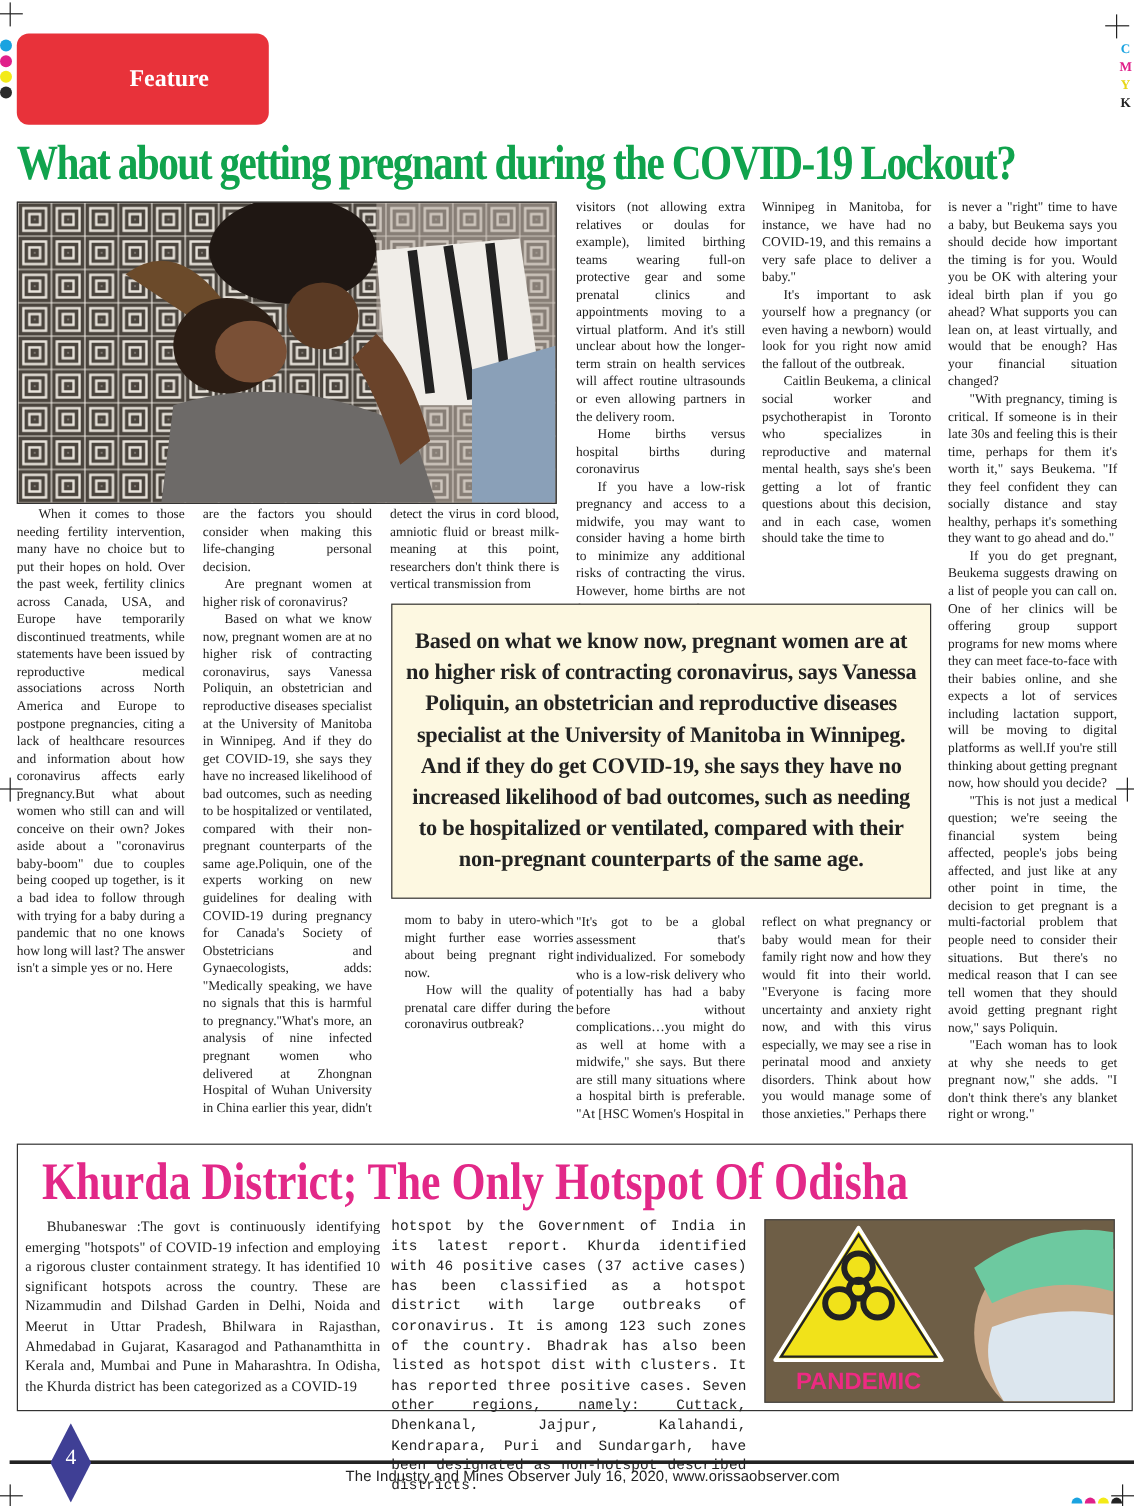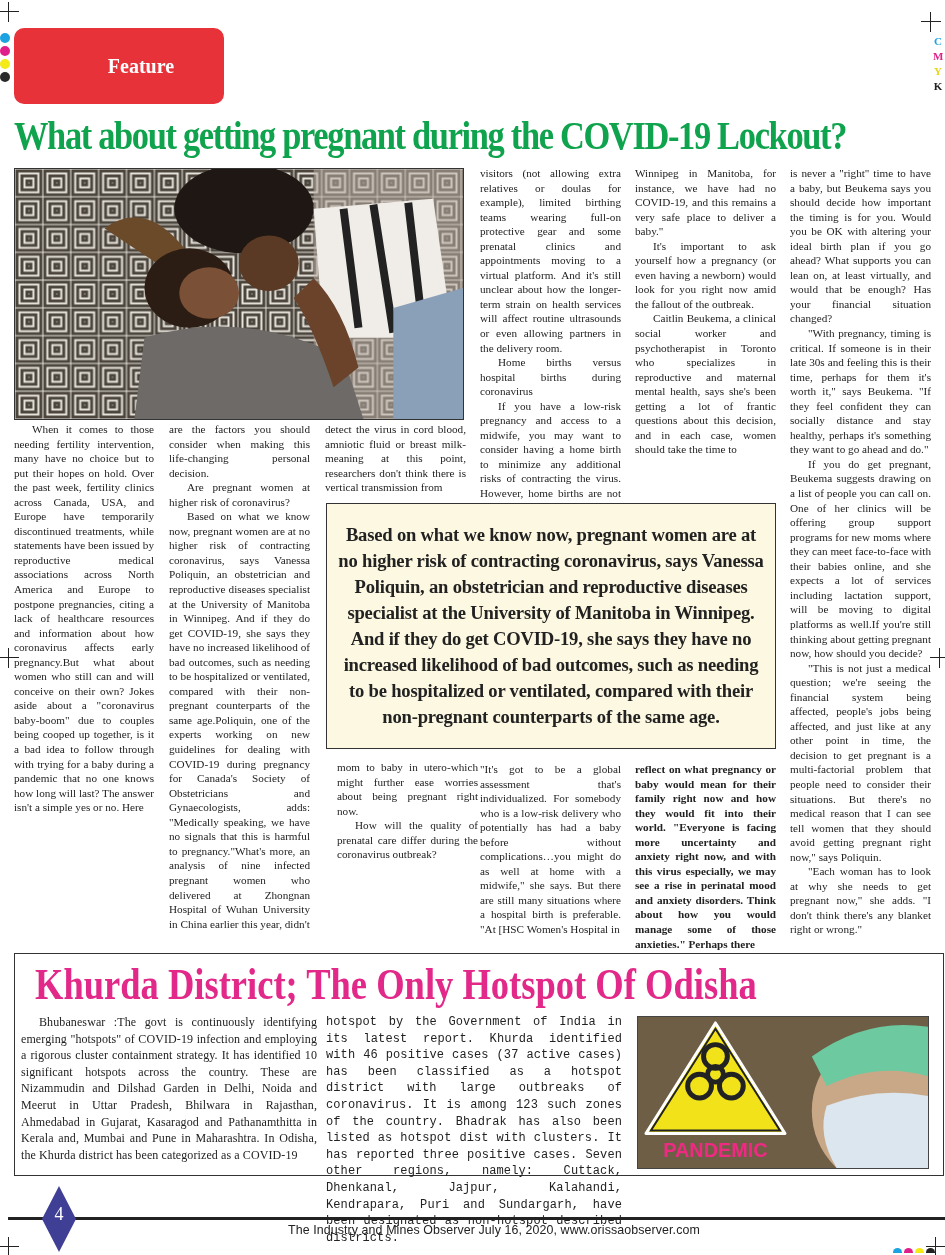--- a/index.html
+++ b/index.html
@@ -122,21 +122,21 @@
   <p>If you have a low-risk pregnancy and access to a midwife, you may want to consider having a home birth to minimize any additional risks of contracting the virus. However, home births are not for everyone, notes Poliquin.</p>
 </div>
 <div class="col" style="left:480px;top:762px;width:141px;">
   <p class="noindent">"It's got to be a global assessment that's individualized. For somebody who is a low-risk delivery who potentially has had a baby before without complications…you might do as well at home with a midwife," she says. But there are still many situations where a hospital birth is preferable. "At [HSC Women's Hospital in</p>
 </div>
 <div class="col" style="left:635px;top:166px;width:141px;">
   <p class="noindent">Winnipeg in Manitoba, for instance, we have had no COVID-19, and this remains a very safe place to deliver a baby."</p>
   <p>It's important to ask yourself how a pregnancy (or even having a newborn) would look for you right now amid the fallout of the outbreak.</p>
   <p>Caitlin Beukema, a clinical social worker and psychotherapist in Toronto who specializes in reproductive and maternal mental health, says she's been getting a lot of frantic questions about this decision, and in each case, women should take the time to</p>
 </div>
-<div class="col" style="left:635px;top:762px;width:141px;font-weight:bold;">
+<div class="col" style="left:635px;top:762px;width:141px;">
   <p class="noindent">reflect on what pregnancy or baby would mean for their family right now and how they would fit into their world. "Everyone is facing more uncertainty and anxiety right now, and with this virus especially, we may see a rise in perinatal mood and anxiety disorders. Think about how you would manage some of those anxieties." Perhaps there</p>
 </div>
 <div class="col" style="left:790px;top:166px;width:141px;">
   <p class="noindent">is never a "right" time to have a baby, but Beukema says you should decide how important the timing is for you. Would you be OK with altering your ideal birth plan if you go ahead? What supports you can lean on, at least virtually, and would that be enough? Has your financial situation changed?</p>
   <p>"With pregnancy, timing is critical. If someone is in their late 30s and feeling this is their time, perhaps for them it's worth it," says Beukema. "If they feel confident they can socially distance and stay healthy, perhaps it's something they want to go ahead and do."</p>
   <p>If you do get pregnant, Beukema suggests drawing on a list of people you can call on. One of her clinics will be offering group support programs for new moms where they can meet face-to-face with their babies online, and she expects a lot of services including lactation support, will be moving to digital platforms as well.If you're still thinking about getting pregnant now, how should you decide?</p>
   <p>"This is not just a medical question; we're seeing the financial system being affected, people's jobs being affected, and just like at any other point in time, the decision to get pregnant is a multi-factorial problem that people need to consider their situations. But there's no medical reason that I can see tell women that they should avoid getting pregnant right now," says Poliquin.</p>
   <p>"Each woman has to look at why she needs to get pregnant now," she adds. "I don't think there's any blanket right or wrong."</p>
 </div>
 

